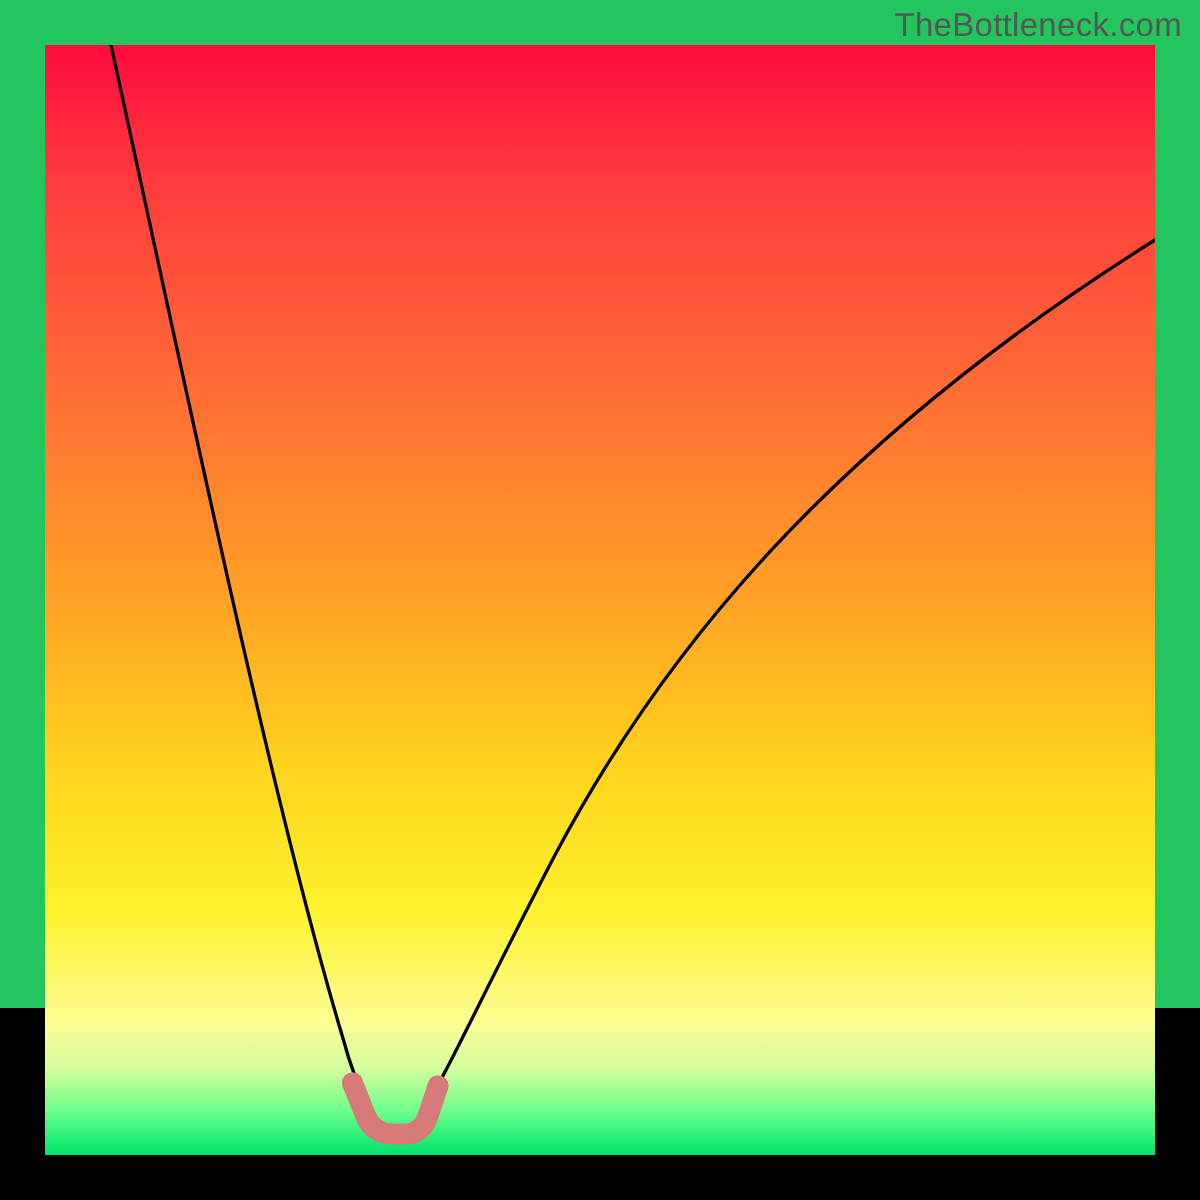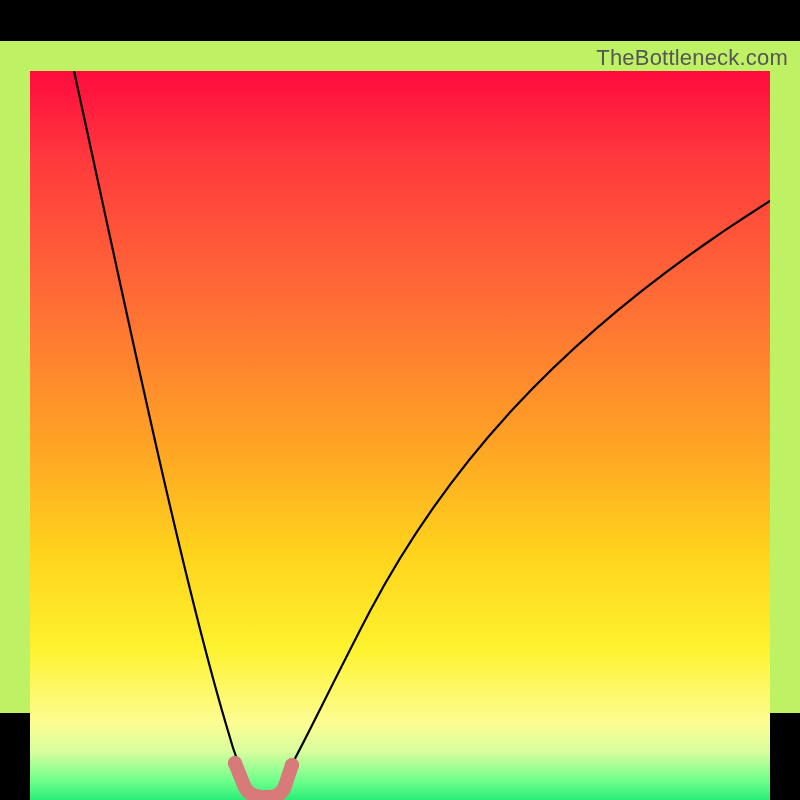--- a/index.html
+++ b/index.html
@@ -8,22 +8,21 @@
     width: 800px;
     height: 800px;
     background: #000;
     overflow: hidden;
     font-family: Arial, Helvetica, sans-serif;
   }
   .stage {
     position: relative;
     width: 800px;
     height: 672px;
-    background: #bef264;
-    margin-top: 41px;
+    background: #22c55e;
   }
   .watermark {
     position: absolute;
     top: 4px;
     right: 12px;
     color: #565656;
     font-size: 22px;
     font-weight: 400;
     letter-spacing: 0.2px;
     z-index: 5;

